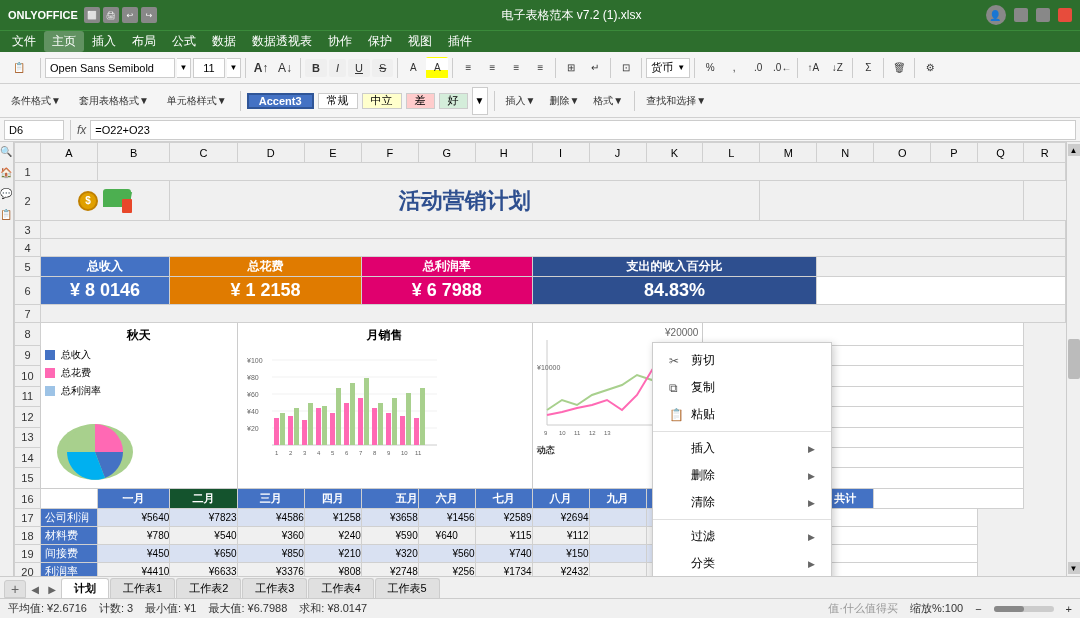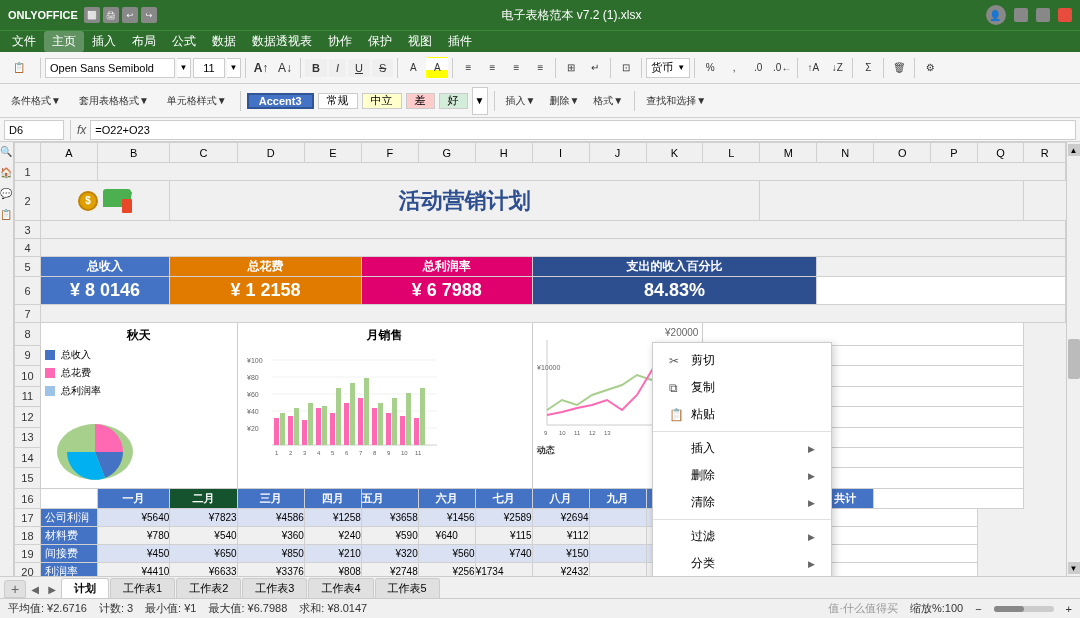--- a/index.html
+++ b/index.html
@@ -418,21 +418,21 @@
                 <td colspan="6" style="border:1px solid #d0d0d0;height:18px;background:white;"></td>
               </tr>
 
             <tr>
               <td style="background:#f0f0f0;border:1px solid #d0d0d0;text-align:center;font-size:11px;color:#333;">16</td>
               <td style="border:1px solid #d0d0d0;height:20px;background:white;"></td>
               <td style="background:#4472C4;color:white;border:1px solid #d0d0d0;text-align:center;font-size:11px;font-weight:bold;">一月</td>
               <td style="background:#14532d;color:white;border:1px solid #d0d0d0;text-align:center;font-size:11px;font-weight:bold;">二月</td>
               <td style="background:#4472C4;color:white;border:1px solid #d0d0d0;text-align:center;font-size:11px;font-weight:bold;">三月</td>
               <td style="background:#4472C4;color:white;border:1px solid #d0d0d0;text-align:center;font-size:11px;font-weight:bold;">四月</td>
-              <td style="background:#4472C4;color:white;border:1px solid #d0d0d0;text-align:left;font-size:11px;font-weight:bold;">五月</td>
+              <td style="background:#4472C4;color:white;border:1px solid #d0d0d0;text-align:right;font-size:11px;font-weight:bold;">五月</td>
               <td style="background:#4472C4;color:white;border:1px solid #d0d0d0;text-align:center;font-size:11px;font-weight:bold;">六月</td>
               <td style="background:#4472C4;color:white;border:1px solid #d0d0d0;text-align:center;font-size:11px;font-weight:bold;">七月</td>
               <td style="background:#4472C4;color:white;border:1px solid #d0d0d0;text-align:center;font-size:11px;font-weight:bold;">八月</td>
               <td style="background:#4472C4;color:white;border:1px solid #d0d0d0;text-align:center;font-size:11px;font-weight:bold;">九月</td>
               <td style="background:#4472C4;color:white;border:1px solid #d0d0d0;text-align:center;font-size:10px;font-weight:bold;">十月</td>
               <td style="background:#4472C4;color:white;border:1px solid #d0d0d0;text-align:center;font-size:10px;font-weight:bold;">十一月</td>
               <td style="background:#4472C4;color:white;border:1px solid #d0d0d0;text-align:center;font-size:10px;font-weight:bold;">十二月</td>
               <td style="background:#4472C4;color:white;border:1px solid #d0d0d0;text-align:center;font-size:11px;font-weight:bold;">共计</td>
               <td colspan="3" style="border:1px solid #d0d0d0;background:white;"></td>
             </tr>
@@ -493,21 +493,21 @@
 
             <tr>
               <td style="background:#f0f0f0;border:1px solid #d0d0d0;text-align:center;font-size:11px;color:#333;">20</td>
               <td style="background:#4472C4;color:white;border:1px solid #d0d0d0;font-size:11px;padding:1px 4px;">利润率</td>
               <td style="border:1px solid #d0d0d0;text-align:right;font-size:10px;">¥4410</td>
               <td style="border:1px solid #d0d0d0;text-align:right;font-size:10px;">¥6633</td>
               <td style="border:1px solid #d0d0d0;text-align:right;font-size:10px;">¥3376</td>
               <td style="border:1px solid #d0d0d0;text-align:right;font-size:10px;">¥808</td>
               <td style="border:1px solid #d0d0d0;text-align:right;font-size:10px;">¥2748</td>
               <td style="border:1px solid #d0d0d0;text-align:right;font-size:10px;">¥256</td>
-              <td style="border:1px solid #d0d0d0;text-align:left;font-size:10px;">¥1734</td>
+              <td style="border:1px solid #d0d0d0;text-align:right;font-size:10px;">¥1734</td>
               <td style="border:1px solid #d0d0d0;text-align:right;font-size:10px;">¥2432</td>
               <td style="border:1px solid #d0d0d0;text-align:right;font-size:10px;"></td>
               <td style="border:1px solid #d0d0d0;text-align:right;font-size:10px;">¥472</td>
               <td style="border:1px solid #d0d0d0;text-align:right;font-size:10px;">¥1934</td>
               <td style="border:1px solid #d0d0d0;text-align:right;font-size:10px;font-weight:bold;">¥38694</td>
               <td colspan="3" style="border:1px solid #d0d0d0;background:white;"></td>
             </tr>
 
           </tbody>
         </table>

